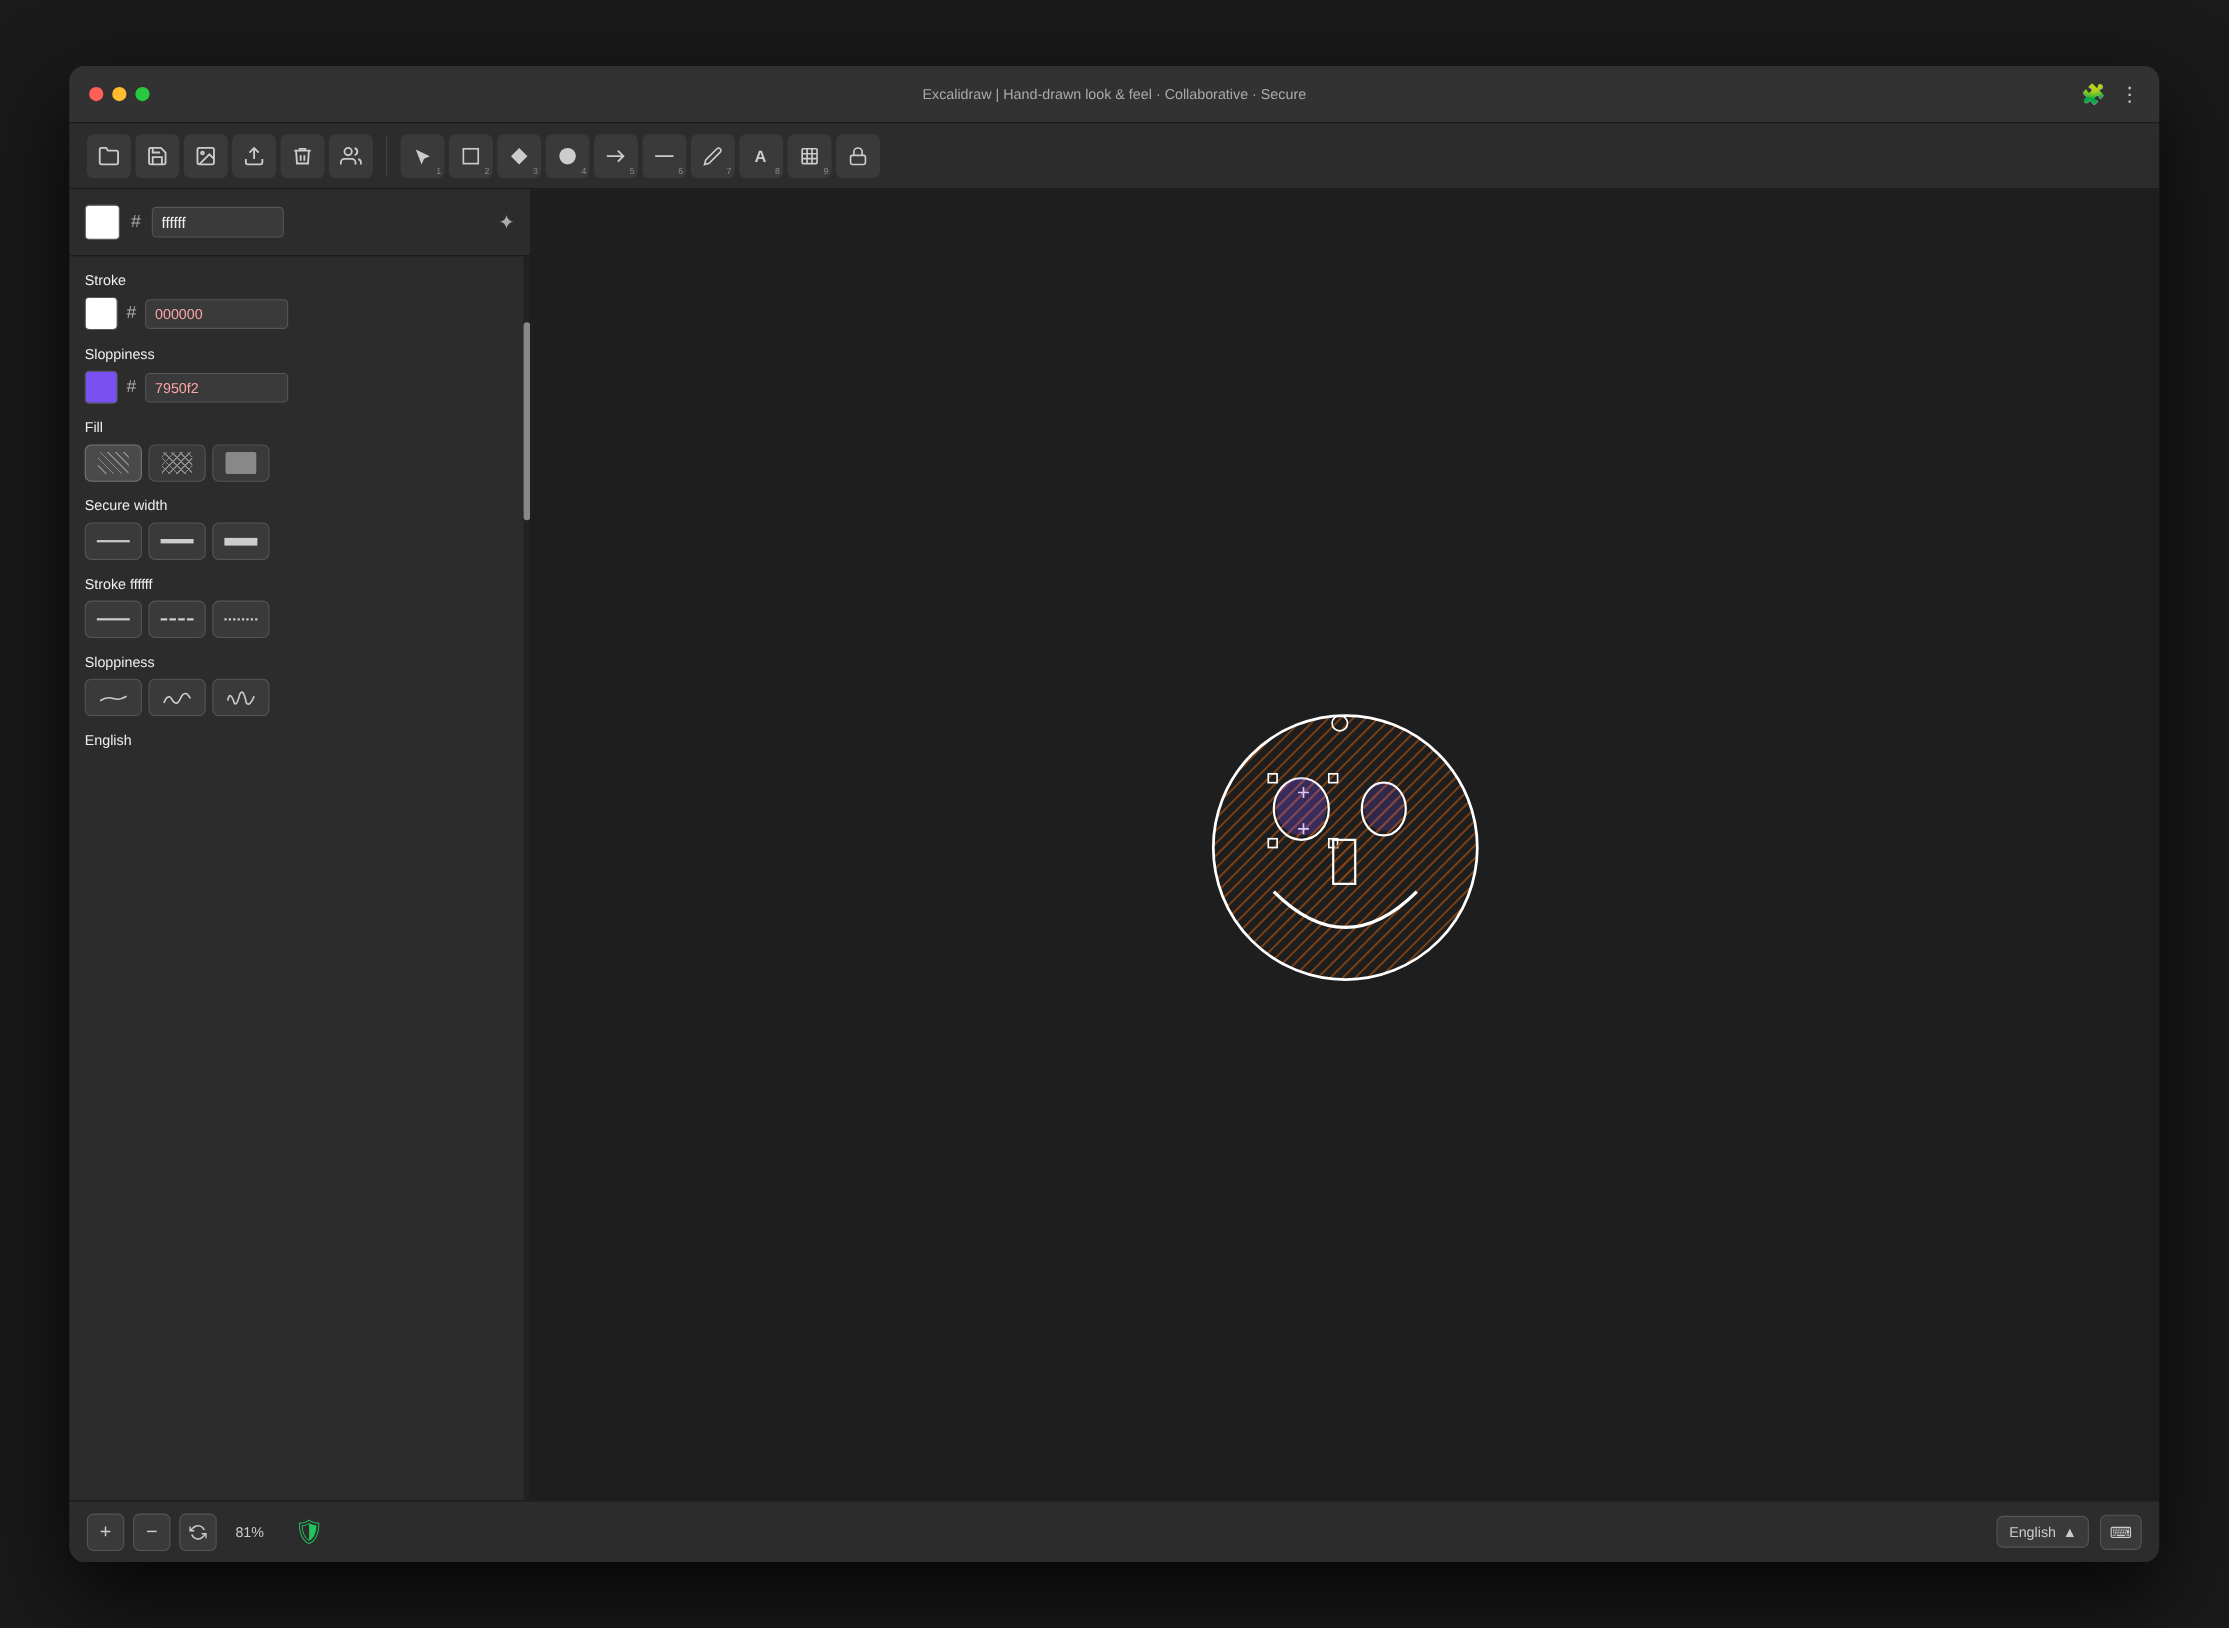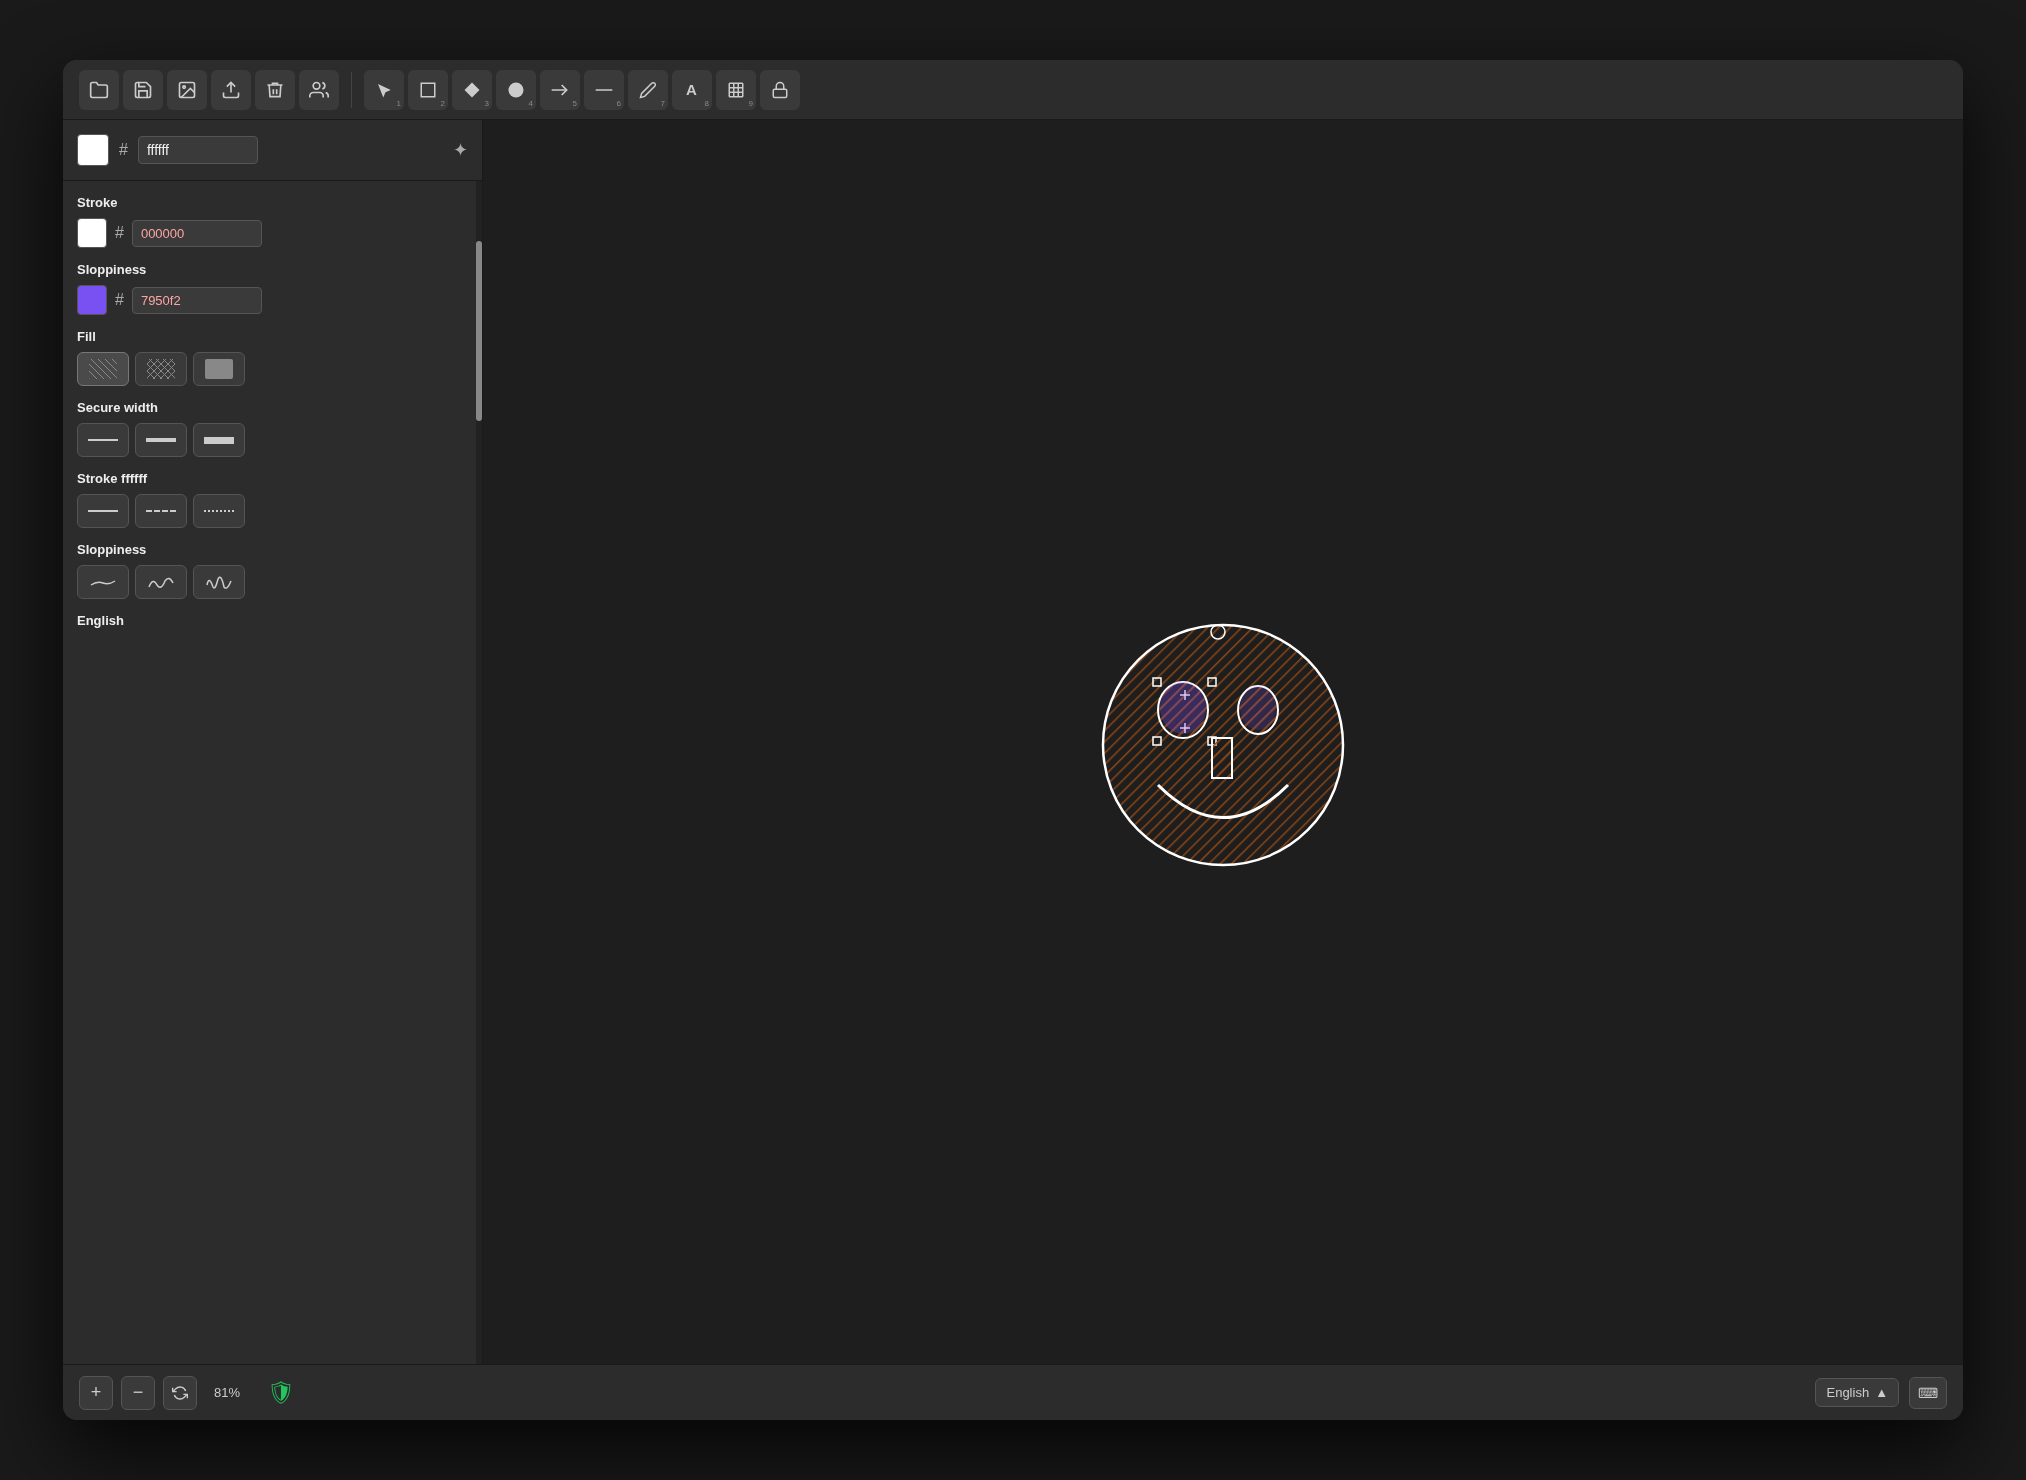--- a/index.html
+++ b/index.html
@@ -179,21 +179,21 @@
       border: 1px solid #555;
       border-radius: 4px;
       color: #fca5a5;
       font-size: 13px;
       padding: 5px 8px;
       width: 130px;
     }
     .prop-label {
       color: #eee;
       font-size: 13px;
-      font-weight: 700;
+      font-weight: 400;
       margin-bottom: 8px;
     }
     .btn-group {
       display: flex;
       gap: 6px;
       margin-bottom: 14px;
     }
     .style-btn {
       width: 52px;
       height: 34px;
@@ -341,20 +341,32 @@
     .stroke-thick { height: 7px; background: #ccc; margin: auto; width: 30px; }
     .dash-solid { border-bottom: 2px solid #ccc; width: 30px; }
     .dash-dashed { border-bottom: 2px dashed #ccc; width: 30px; }
     .dash-dotted { border-bottom: 2px dotted #ccc; width: 30px; }
   </style>
 </head>
 <body>
 
 <div class="window">
 
+  <div class="titlebar">
+    <div class="traffic-lights">
+      <div class="traffic-light tl-red"></div>
+      <div class="traffic-light tl-yellow"></div>
+      <div class="traffic-light tl-green"></div>
+    </div>
+    <span class="title-text">Excalidraw | Hand-drawn look &amp; feel · Collaborative · Secure</span>
+    <div class="titlebar-right">
+      <span class="titlebar-icon">🧩</span>
+      <span class="titlebar-icon">⋮</span>
+    </div>
+  </div>
 
   <div class="main-content">
 
     <div class="toolbar">
 
       <button class="tool-btn">
         <svg width="20" height="20" viewBox="0 0 24 24" fill="none" stroke="#ccc" stroke-width="2">
           <path d="M22 19a2 2 0 01-2 2H4a2 2 0 01-2-2V5a2 2 0 012-2h5l2 3h9a2 2 0 012 2z"></path>
         </svg>
       </button>

